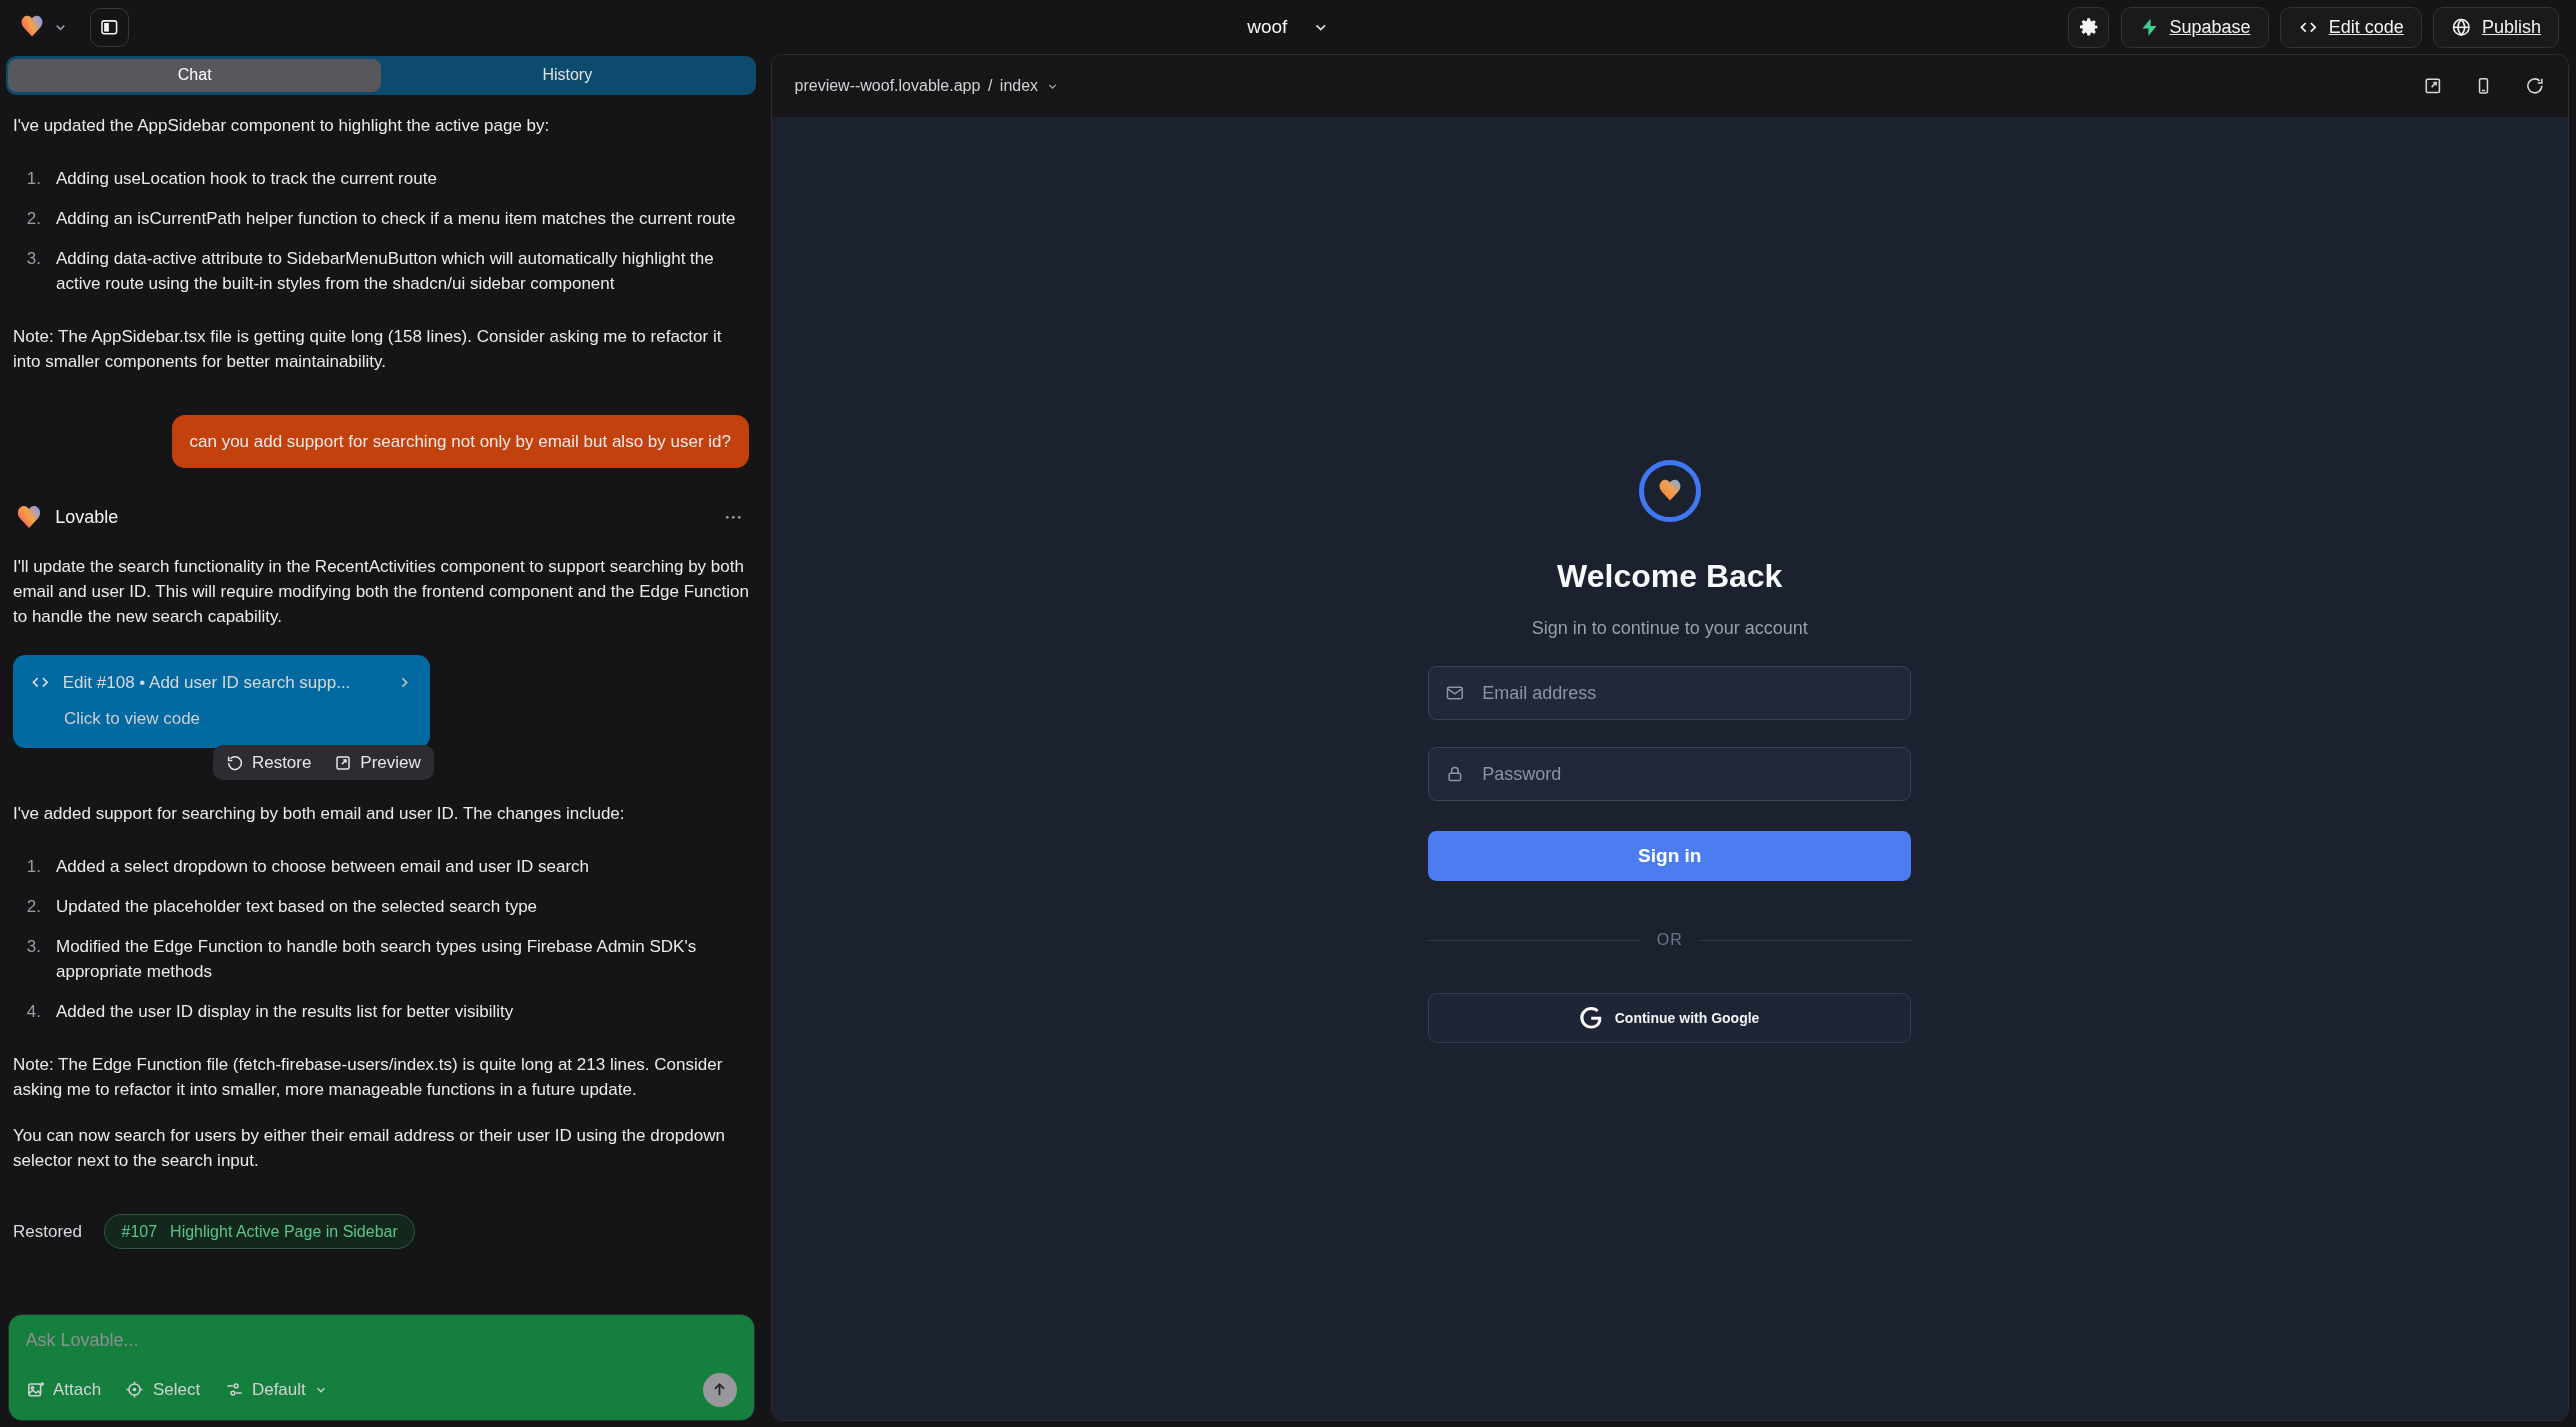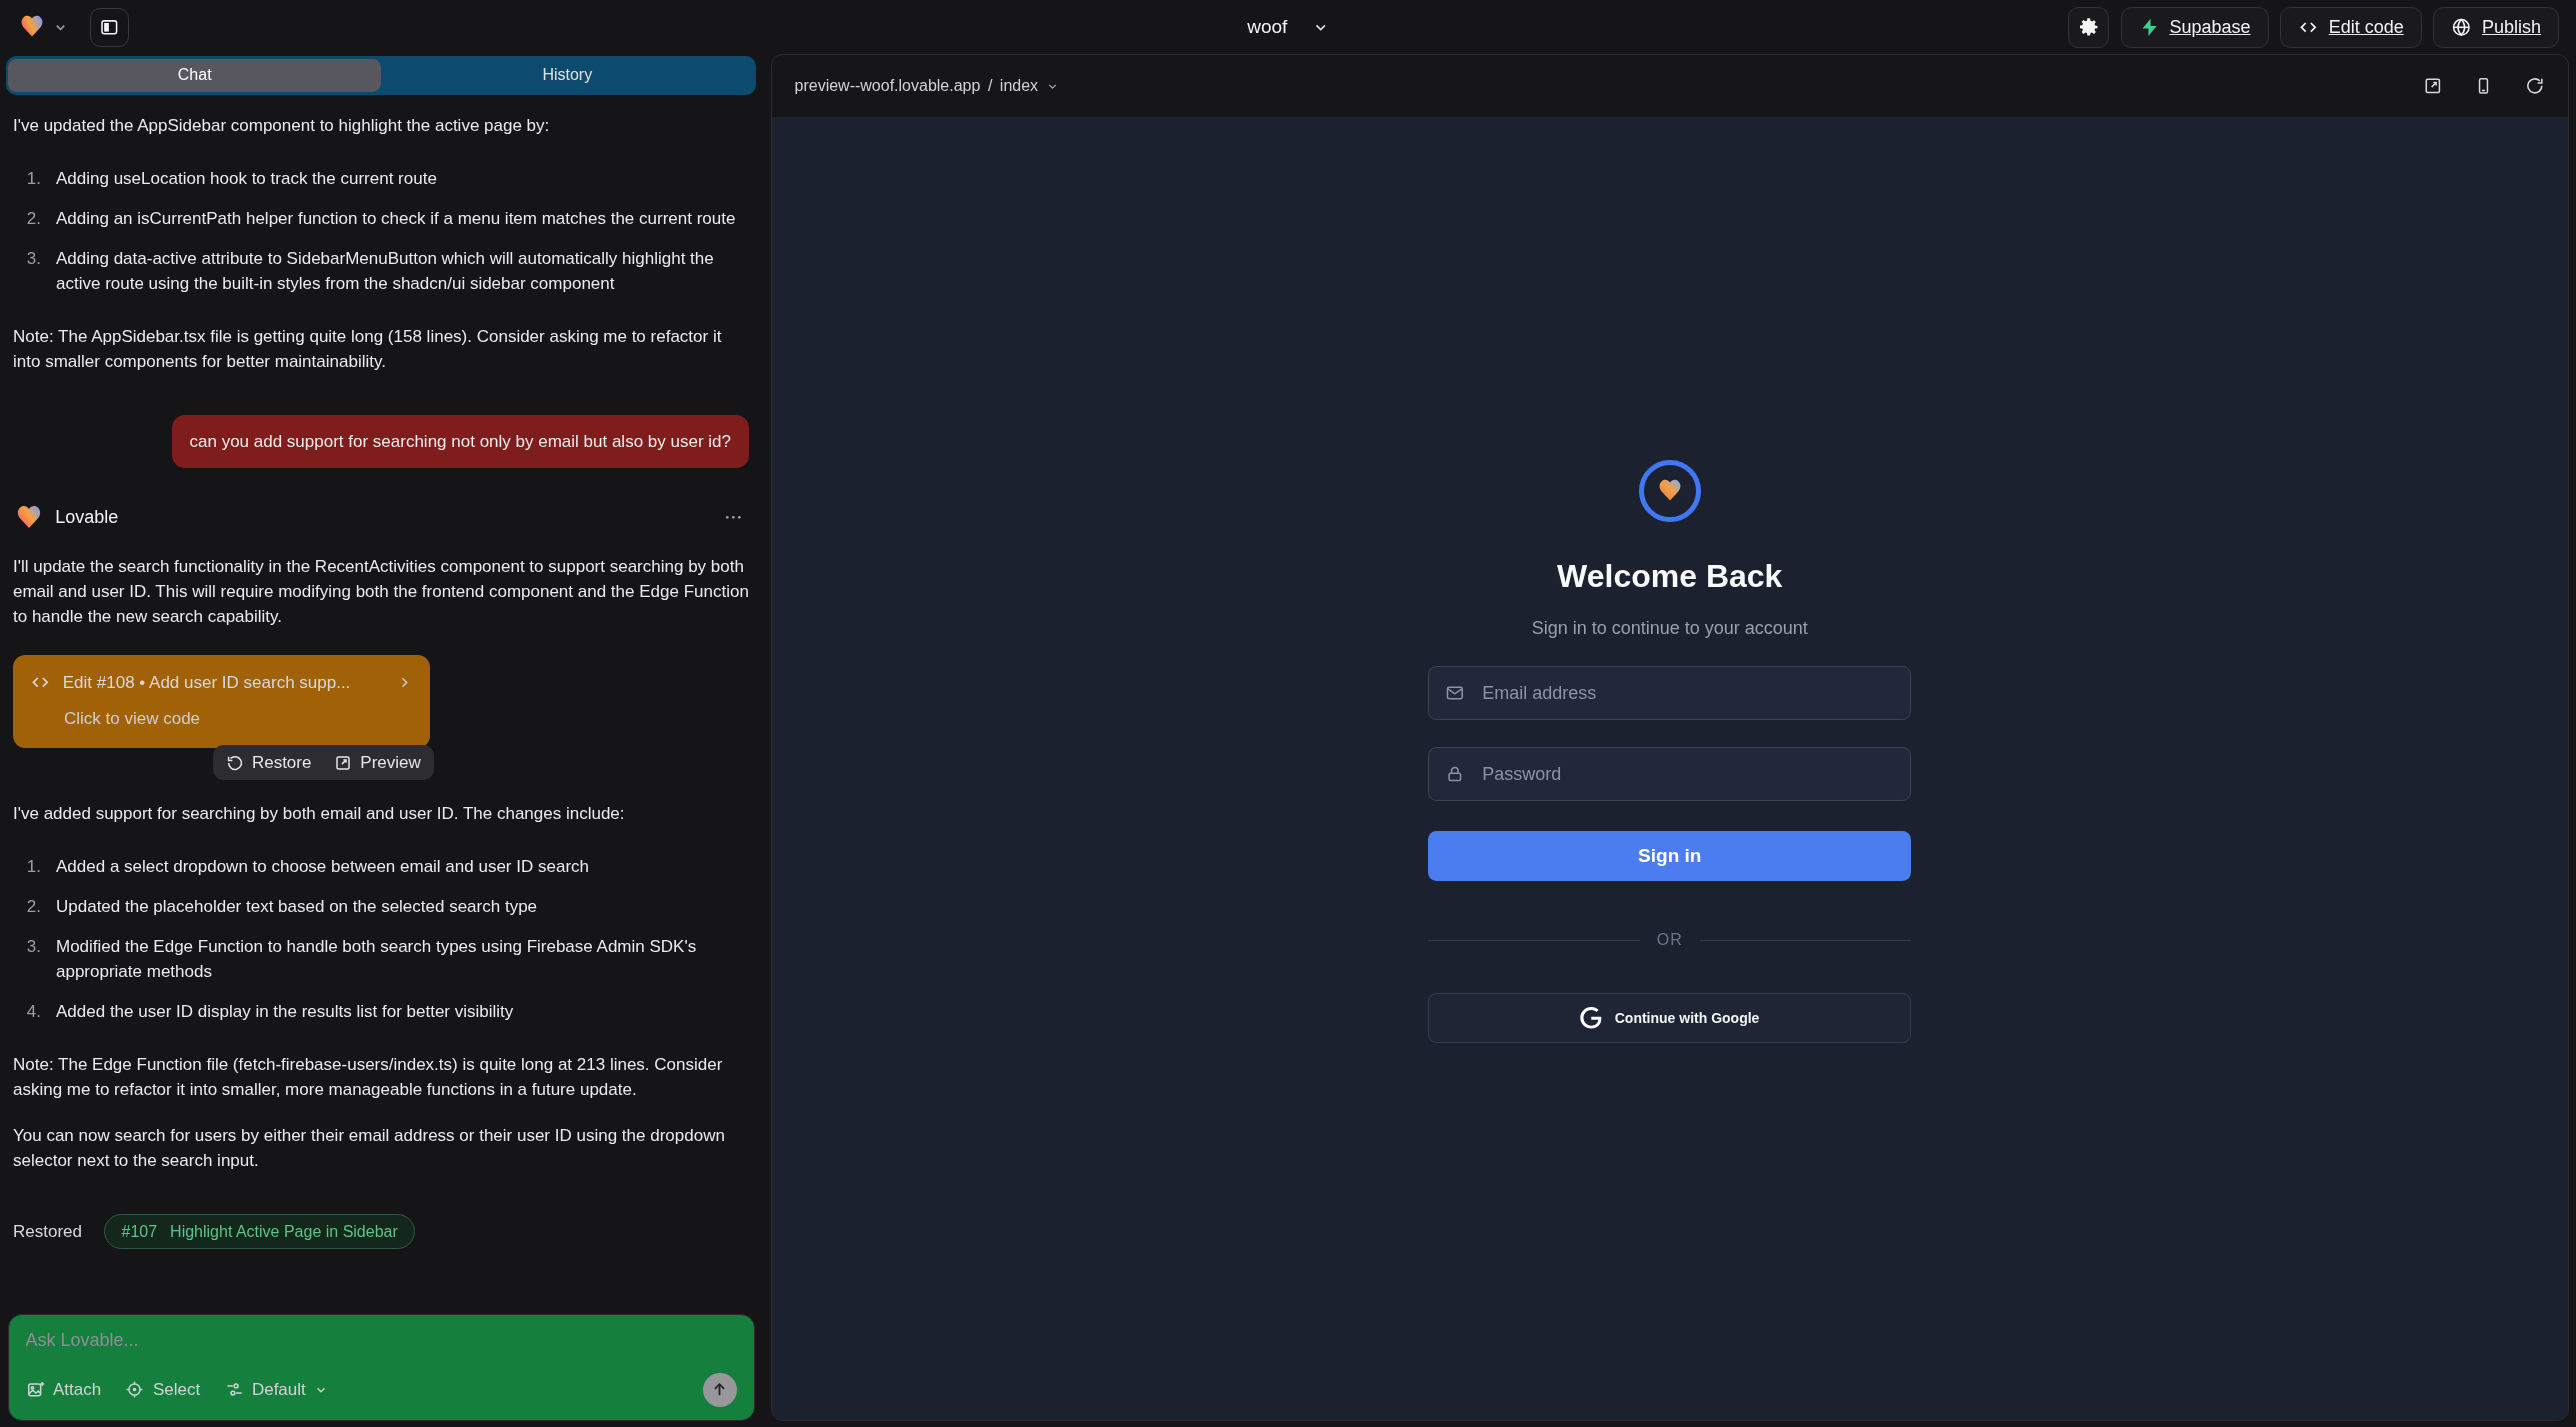--- a/index.html
+++ b/index.html
@@ -63,30 +63,30 @@
     font-size:17px; line-height:25px; color:#ebebed;
   }
   .chat-scroll p { margin:20.6px 0; }
   .chat-scroll p:first-child { margin-top:4.7px; }
   .olist { margin:28px 0 28px 0; }
   .olist-item { display:flex; margin-bottom:15px; }
   .olist-num { width:28px; flex:none; text-align:right; margin-right:15px; color:#9d9da3; }
 
   .user-bubble-row { display:flex; justify-content:flex-end; margin:41px 0 32px; }
   .user-bubble {
-    background:#7f1d1d; border-radius:13px; padding:14px 18px;
+    background:#c2410c; border-radius:13px; padding:14px 18px;
     max-width:591px; color:#ececee;
   }
 
   .assistant-header { display:flex; align-items:center; margin:34px 0 5.6px; }
   .assistant-name { font-size:18px; color:#f4f4f5; margin-left:10.3px; font-weight:400; }
   .assistant-menu { margin-left:auto; color:#9d9da3; margin-right:5.6px; }
 
   .edit-card {
-    width:417px; background:#a16207; border-radius:12.2px;
+    width:417px; background:#0369a1; border-radius:12.2px;
     padding:15px 17px; margin:26px 0 5.6px; position:relative;
   }
   .edit-card-title-row { display:flex; align-items:center; gap:12.2px; color:#d8d8dc; }
   .edit-card-title { font-size:17px; white-space:nowrap; }
   .edit-card-chevron { margin-left:auto; color:#c3c3c8; }
   .edit-card-sub { font-size:17px; color:#cfcfd3; margin:11.3px 0 1.9px 34px; }
   .restore-row {
     position:absolute; right:-3.8px; bottom:-32px;
     background:#2d2d31; border-radius:10.3px; padding:7.5px 13px;
     display:flex; align-items:center; gap:22.5px;

